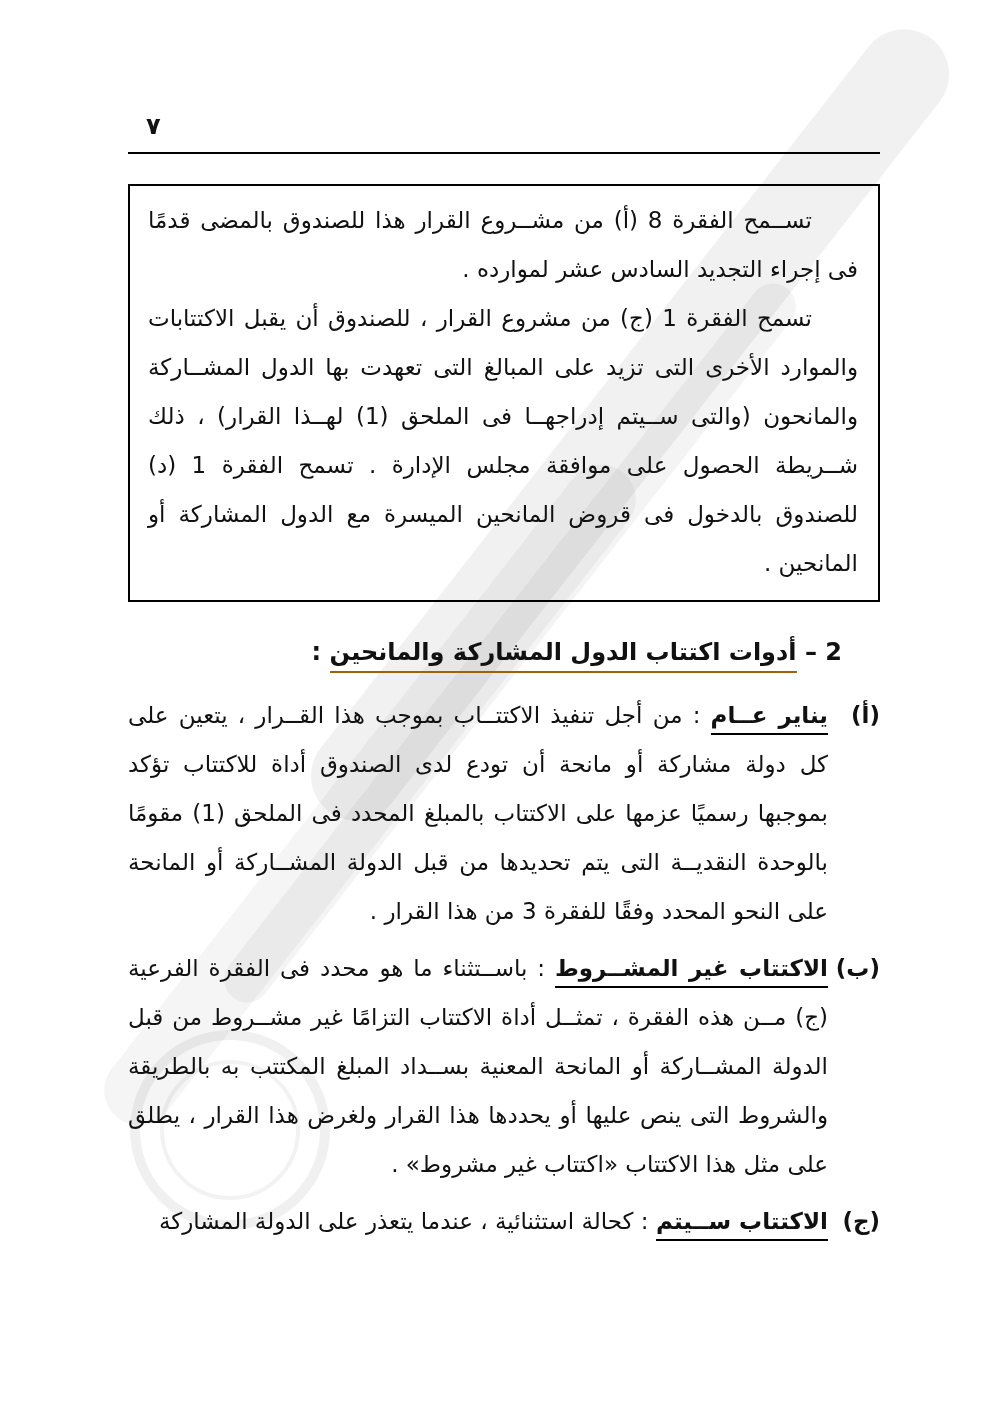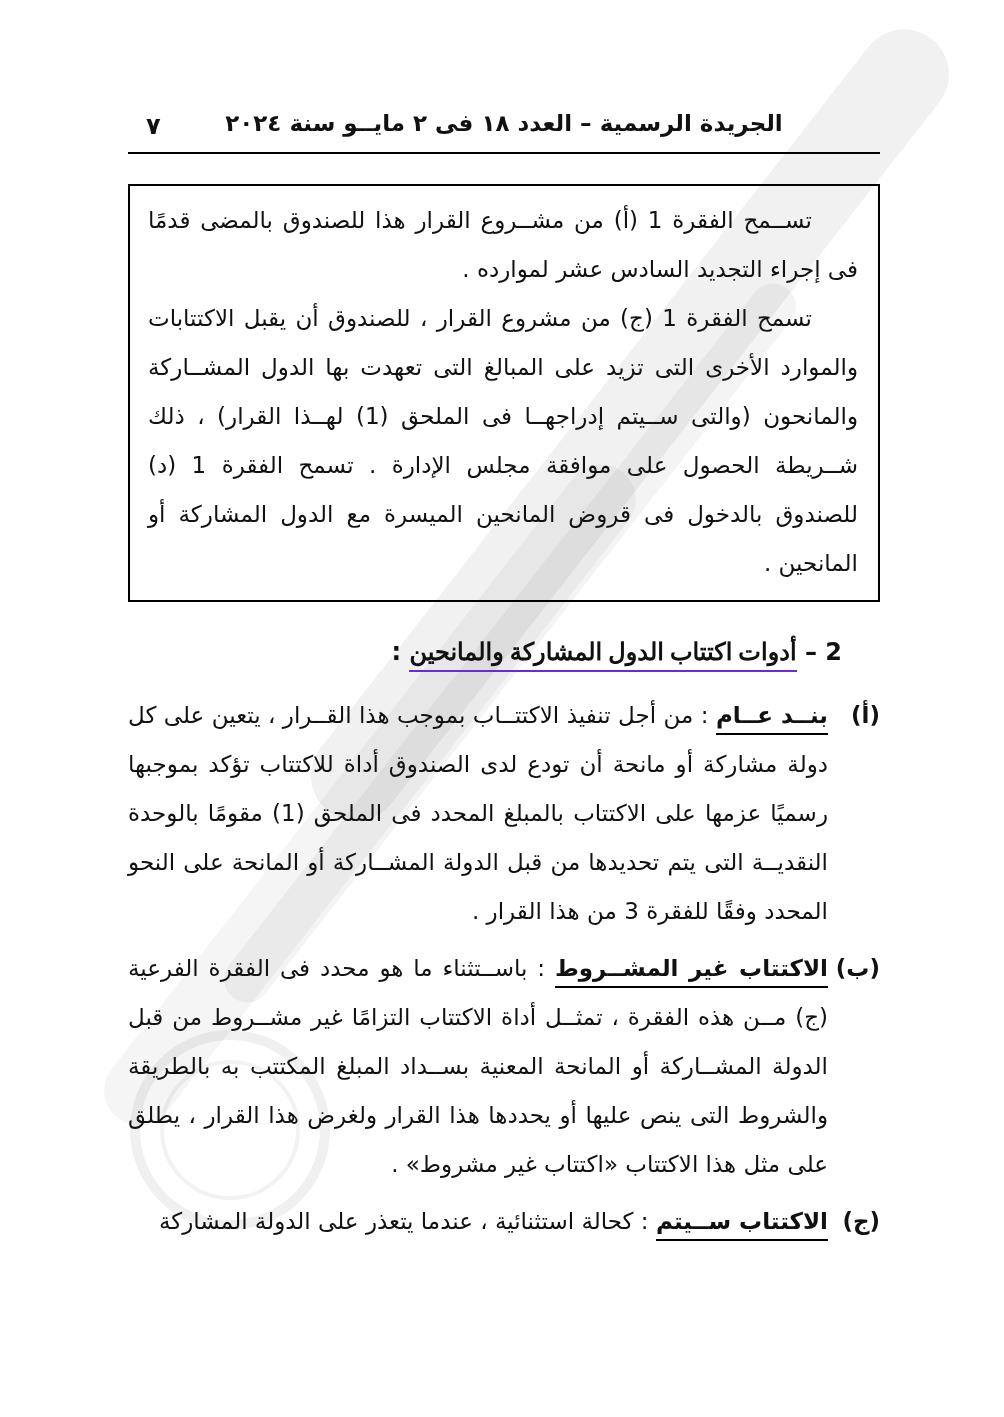--- a/index.html
+++ b/index.html
@@ -96,23 +96,22 @@
     text-align: justify;
     text-indent: 46px;
   }
 
   .section-heading {
     margin: 6px 38px 14px 0;
     font-size: 24px;
     font-weight: bold;
   }
   .u {
-    border-bottom: 2px solid #6d28d9;
+    border-bottom: 2px solid #a16207;
     padding-bottom: 5px;
-    font-family: Liberation Serif, serif;
   }
 
   .item {
     display: flex;
     margin-bottom: 8px;
   }
   .item-label {
     flex: 0 0 auto;
     width: 52px;
     font-weight: bold;
@@ -133,39 +132,38 @@
 <div class="page">
 
   <div class="wm wm-band1"></div>
   <div class="wm wm-band2"></div>
   <div class="wm wm-band3"></div>
   <div class="wm wm-seal"></div>
   <div class="wm wm-seal-inner"></div>
 
   <div class="header">
     <span class="page-number">٧</span>
-    <div class="header-title">الجريدة الرسمية – العدد ١٨ فى ٢ مايــو سنة ٢٠٢٤</div>
   </div>
   <div class="header-rule"></div>
 
   <div class="body">
 
     <div class="framed-box">
-      <p>تســمح الفقرة 1 (أ) من مشــروع القرار هذا للصندوق بالمضى قدمًا فى إجراء التجديد السادس عشر لموارده .</p>
+      <p>تســمح الفقرة 8 (أ) من مشــروع القرار هذا للصندوق بالمضى قدمًا فى إجراء التجديد السادس عشر لموارده .</p>
       <p>تسمح الفقرة 1 (ج) من مشروع القرار ، للصندوق أن يقبل الاكتتابات والموارد الأخرى التى تزيد على المبالغ التى تعهدت بها الدول المشــاركة والمانحون (والتى ســيتم إدراجهــا فى الملحق (1) لهــذا القرار) ، ذلك شــريطة الحصول على موافقة مجلس الإدارة . تسمح الفقرة 1 (د) للصندوق بالدخول فى قروض المانحين الميسرة مع الدول المشاركة أو المانحين .</p>
     </div>
 
     <div class="section-heading">
       <span>2 – </span><span class="u">أدوات اكتتاب الدول المشاركة والمانحين</span><span> :</span>
     </div>
 
     <div class="item">
       <div class="item-label">(أ)</div>
       <div class="item-text">
-        <span class="item-lead">بنــد عــام</span><span> : من أجل تنفيذ الاكتتــاب بموجب هذا القــرار ، يتعين على كل دولة مشاركة أو مانحة أن تودع لدى الصندوق أداة للاكتتاب تؤكد بموجبها رسميًا عزمها على الاكتتاب بالمبلغ المحدد فى الملحق (1) مقومًا بالوحدة النقديــة التى يتم تحديدها من قبل الدولة المشــاركة أو المانحة على النحو المحدد وفقًا للفقرة 3 من هذا القرار .</span>
+        <span class="item-lead">يناير عــام</span><span> : من أجل تنفيذ الاكتتــاب بموجب هذا القــرار ، يتعين على كل دولة مشاركة أو مانحة أن تودع لدى الصندوق أداة للاكتتاب تؤكد بموجبها رسميًا عزمها على الاكتتاب بالمبلغ المحدد فى الملحق (1) مقومًا بالوحدة النقديــة التى يتم تحديدها من قبل الدولة المشــاركة أو المانحة على النحو المحدد وفقًا للفقرة 3 من هذا القرار .</span>
       </div>
     </div>
 
     <div class="item">
       <div class="item-label">(ب)</div>
       <div class="item-text">
         <span class="item-lead">الاكتتاب غير المشــروط</span><span> : باســتثناء ما هو محدد فى الفقرة الفرعية (ج) مــن هذه الفقرة ، تمثــل أداة الاكتتاب التزامًا غير مشــروط من قبل الدولة المشــاركة أو المانحة المعنية بســداد المبلغ المكتتب به بالطريقة والشروط التى ينص عليها أو يحددها هذا القرار ولغرض هذا القرار ، يطلق على مثل هذا الاكتتاب «اكتتاب غير مشروط» .</span>
       </div>
     </div>
 

